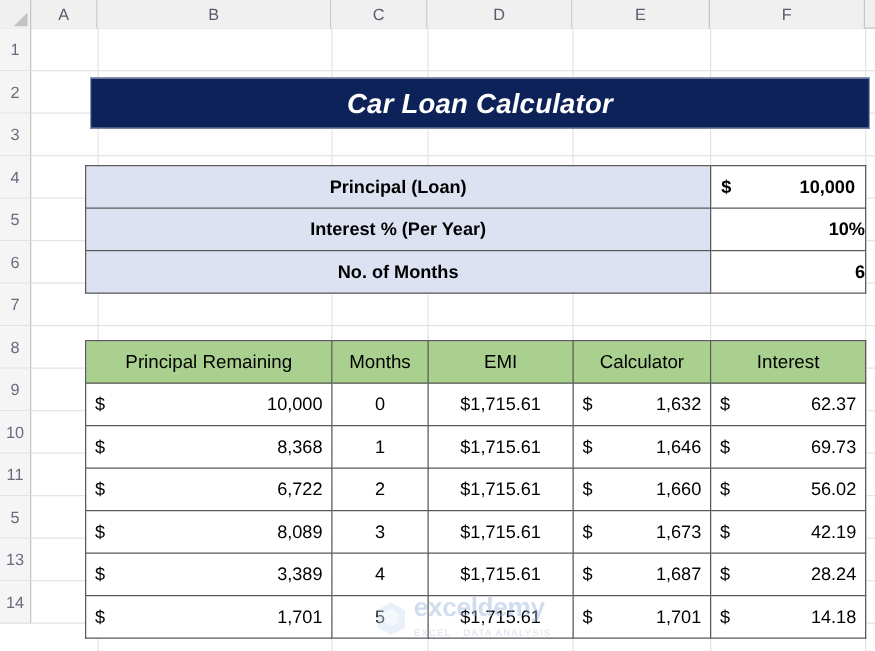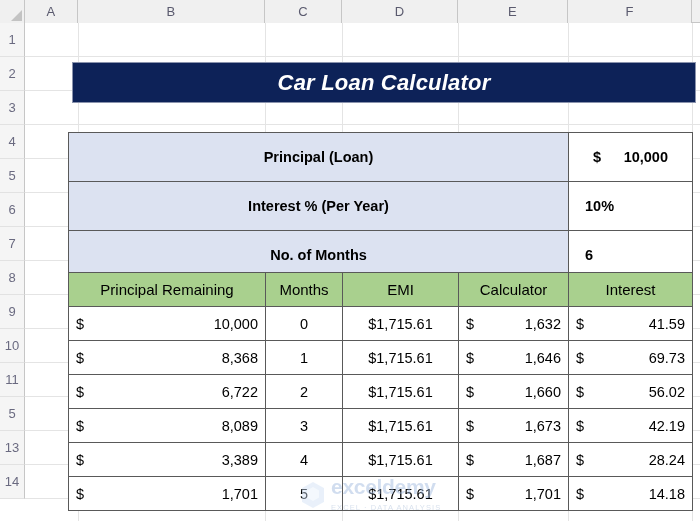--- a/index.html
+++ b/index.html
@@ -130,21 +130,21 @@
 
   
   .param-table {
     border-collapse: collapse;
     table-layout: fixed;
     font-size: 14.5px;
   }
   .param-table td {
     border: 1px solid #595959;
     box-sizing: border-box;
-    padding: 16px;
+    padding: 0;
     height: 34px;
   }
   .param-label {
     background: #dce2f1;
     text-align: center;
     font-weight: bold;
     color: #000000;
   }
   .param-value {
     background: #ffffff;
@@ -154,21 +154,21 @@
   .money {
     display: flex;
     align-items: center;
     justify-content: space-between;
     padding: 0 8px;
     height: 100%;
   }
   .plain-center {
     display: flex;
     align-items: center;
-    justify-content: flex-start;
+    justify-content: flex-end;
     height: 100%;
   }
 
   
   .amort-table {
     border-collapse: collapse;
     table-layout: fixed;
     font-size: 14.5px;
   }
   .amort-table th,
@@ -325,21 +325,21 @@
           </td>
         <td>
             <div class="cell-money">
               <span>$</span>
               <span>1,632</span>
             </div>
           </td>
         <td>
             <div class="cell-money">
               <span>$</span>
-              <span>41.59</span>
+              <span>62.37</span>
             </div>
           </td>
       </tr>
       <tr>
         <td>
             <div class="cell-money">
               <span>$</span>
               <span>8,368</span>
             </div>
           </td>

